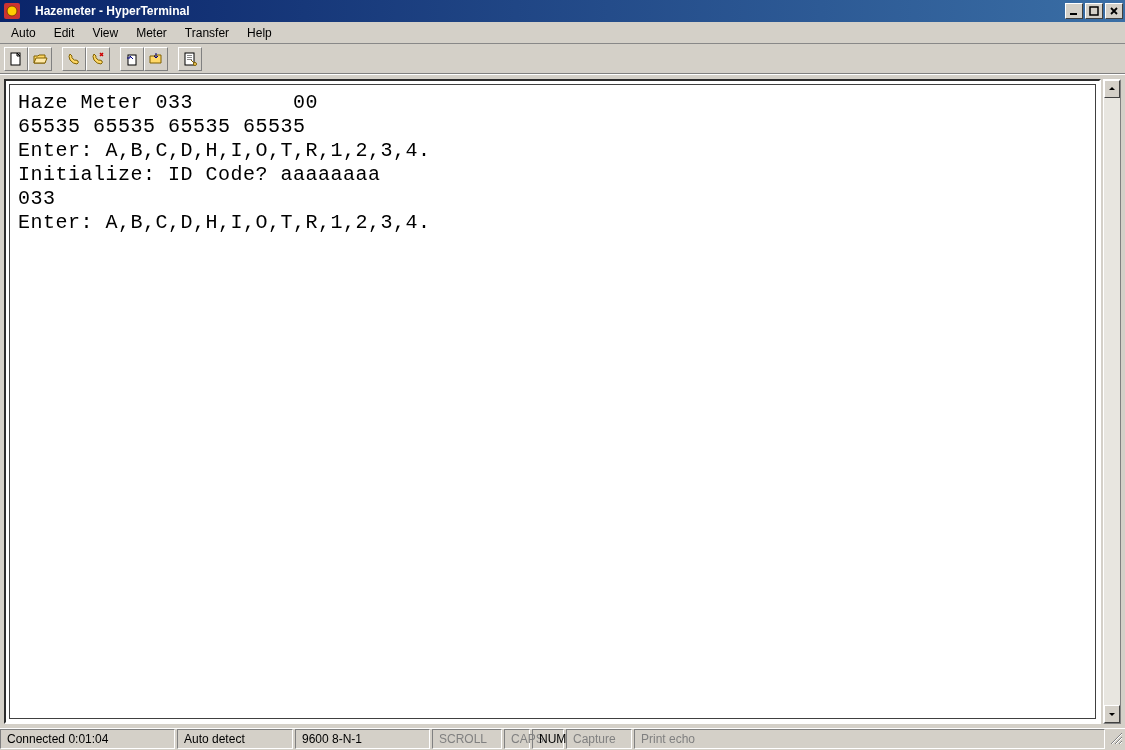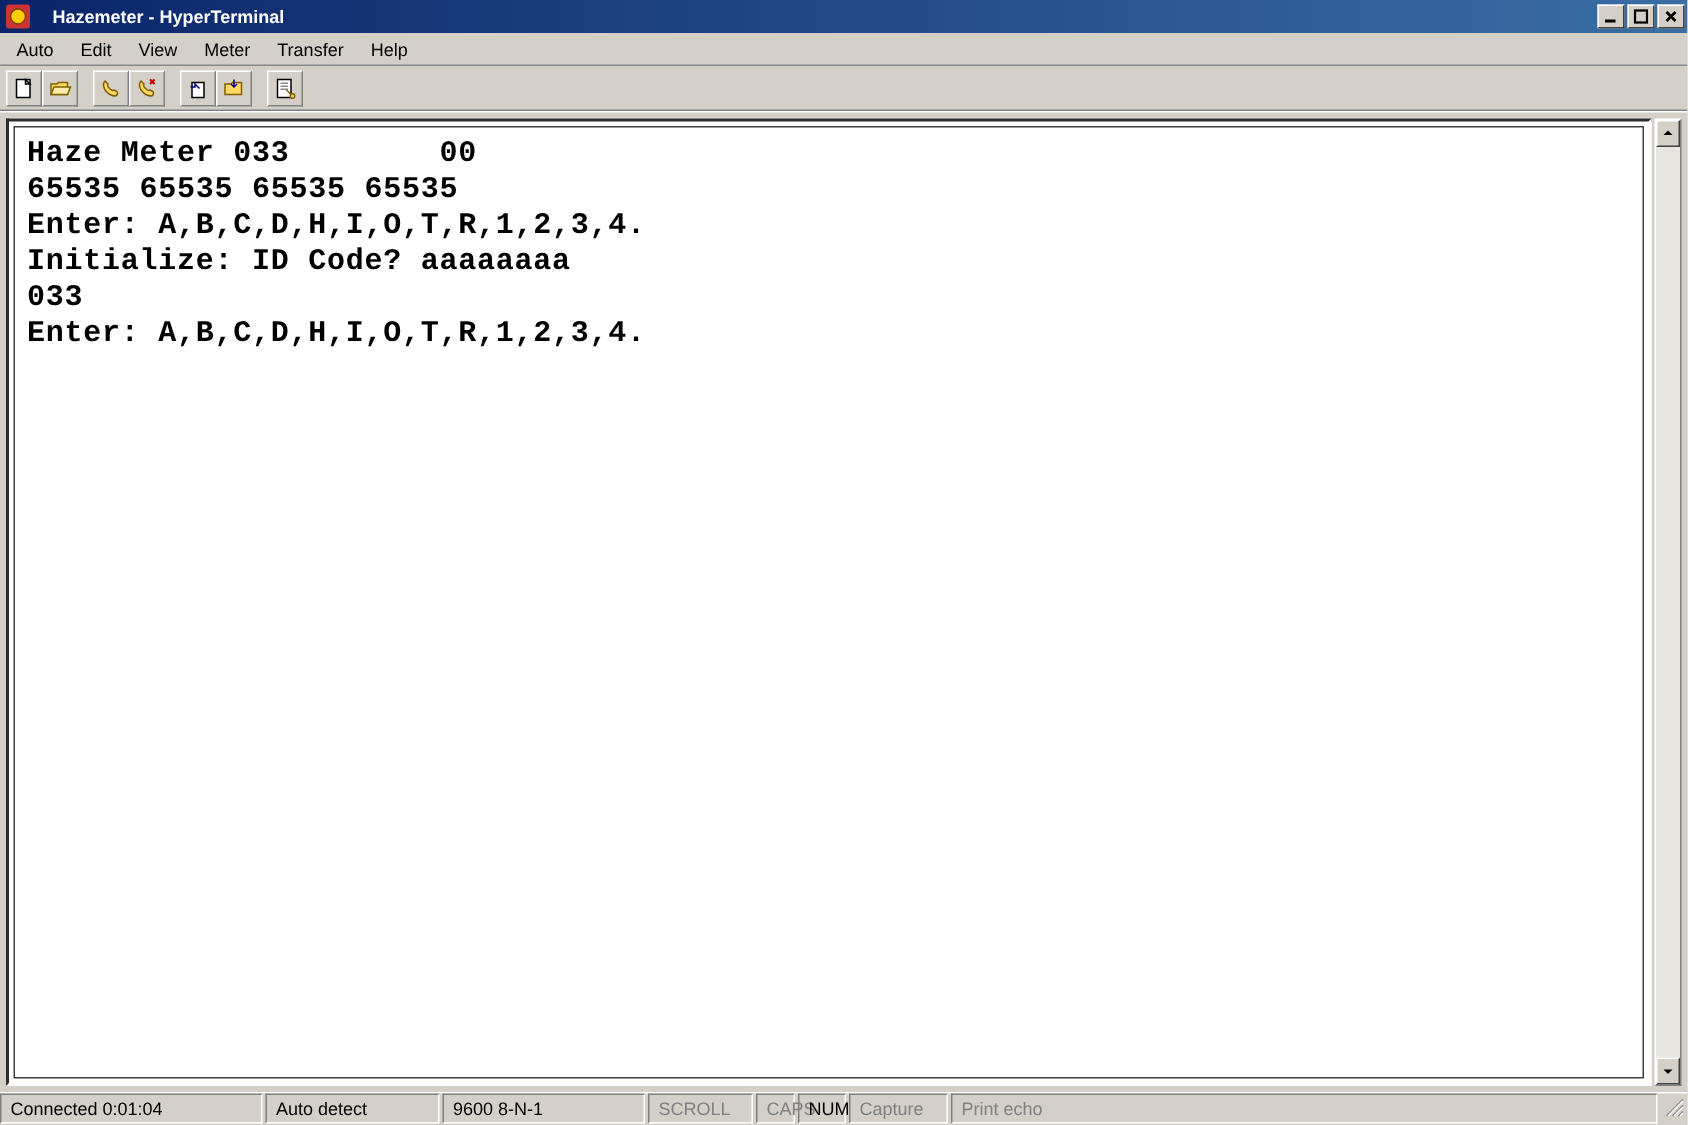--- a/index.html
+++ b/index.html
@@ -124,21 +124,21 @@
     overflow:hidden;
   }
   .terminal {
     font-family: "Courier New", monospace;
     font-size: 20px;
     line-height: 24px;
     color: #000;
     white-space: pre;
     padding: 6px 8px;
     letter-spacing: 0.5px;
-    font-weight: 700;
+    font-weight: 400;
   }
   
   
   .vscroll {
     width: 18px;
     background: #d4d0c8;
     margin: 4px 4px 4px 0;
     display: flex;
     flex-direction: column;
     border: 1px solid #808080;

